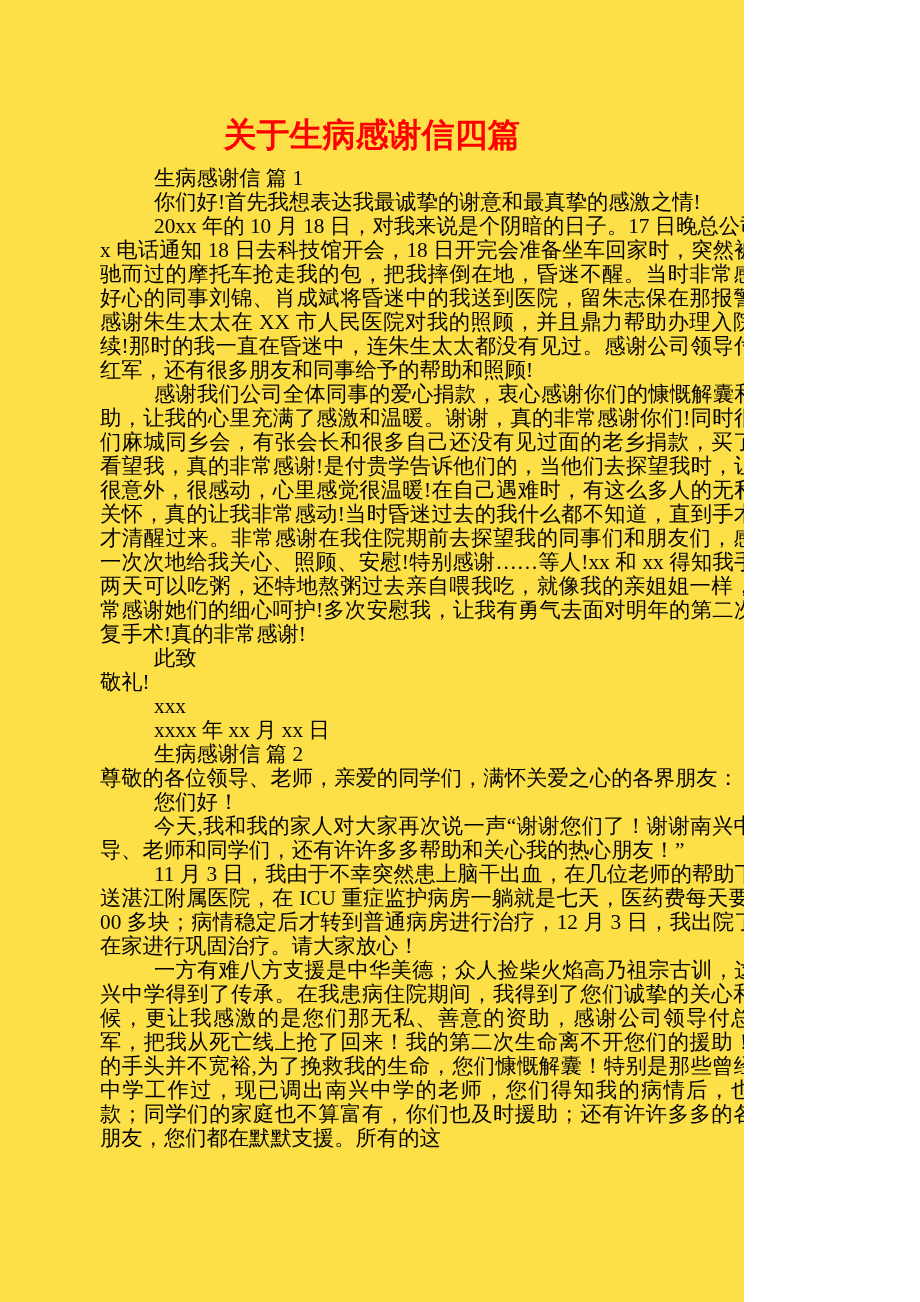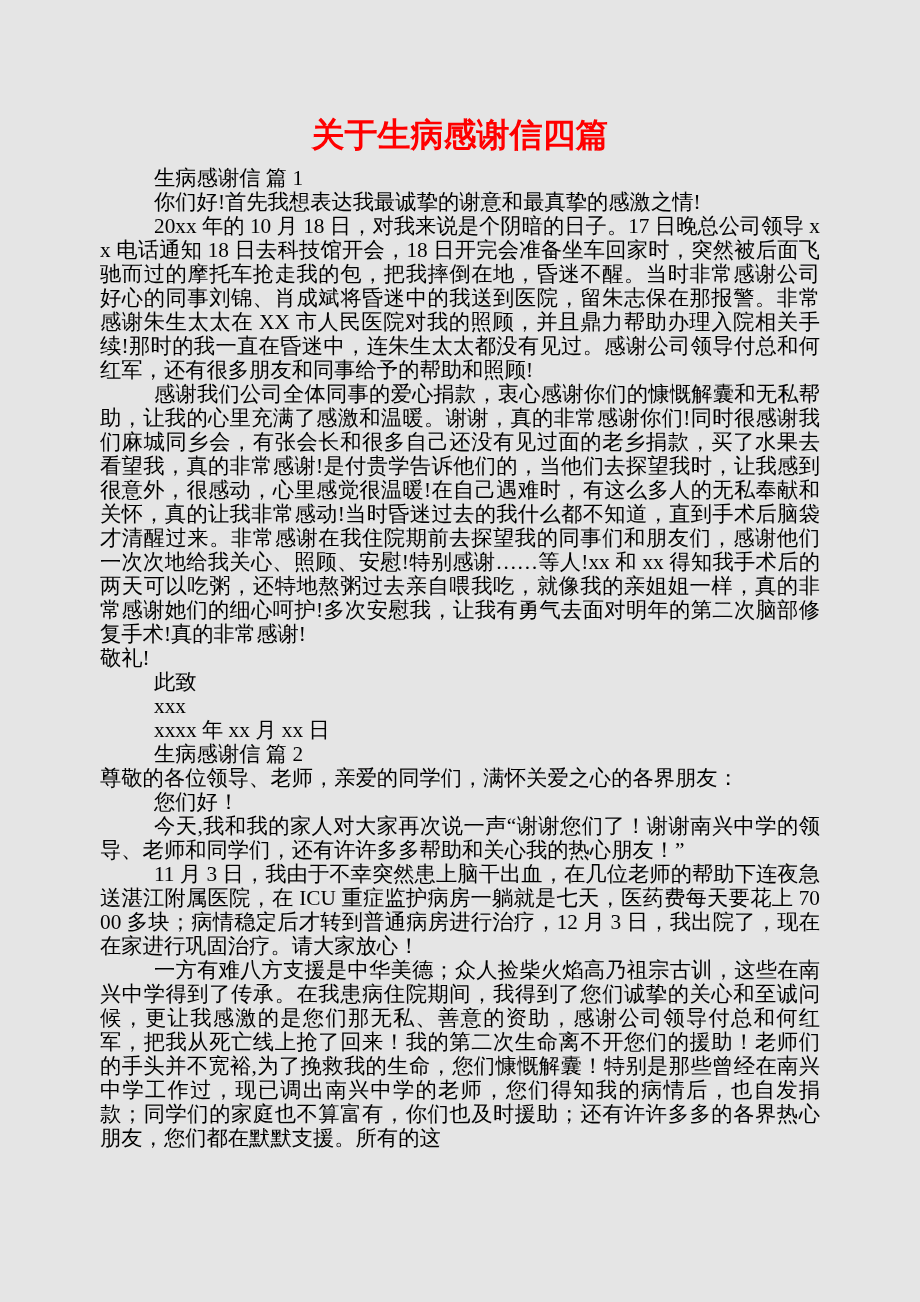--- a/index.html
+++ b/index.html
@@ -2,23 +2,23 @@
 <html lang="zh"><head>
 <meta charset="utf-8">
 <style>
   html, body {
     margin: 0;
     padding: 0;
     background: #ffffff;
   }
   .page {
     position: relative;
-    width: 920px;
+    width: 744px;
     height: 1302px;
-    background: #e5e5e5;
+    background: #fde047;
     overflow: hidden;
     font-family: "Liberation Serif", "DejaVu Serif", serif;
     color: #000000;
   }
   .doc-title {
     margin: 0;
     padding: 112px 0 4px 0;
     text-align: center;
     font-size: 33px;
     line-height: 46px;
@@ -45,22 +45,22 @@
 <body>
 
 <div class="page">
   <h1 class="doc-title" style="color: rgb(255, 0, 0);">关于生病感谢信四篇</h1>
 
   <div class="doc-body">
     <p class="para indent">生病感谢信 篇 1</p>
     <p class="para indent">你们好!首先我想表达我最诚挚的谢意和最真挚的感激之情!</p>
     <p class="para indent">20xx 年的 10 月 18 日，对我来说是个阴暗的日子。17 日晚总公司领导 xx 电话通知 18 日去科技馆开会，18 日开完会准备坐车回家时，突然被后面飞驰而过的摩托车抢走我的包，把我摔倒在地，昏迷不醒。当时非常感谢公司好心的同事刘锦、肖成斌将昏迷中的我送到医院，留朱志保在那报警。非常感谢朱生太太在 XX 市人民医院对我的照顾，并且鼎力帮助办理入院相关手续!那时的我一直在昏迷中，连朱生太太都没有见过。感谢公司领导付总和何红军，还有很多朋友和同事给予的帮助和照顾!</p>
     <p class="para indent">感谢我们公司全体同事的爱心捐款，衷心感谢你们的慷慨解囊和无私帮助，让我的心里充满了感激和温暖。谢谢，真的非常感谢你们!同时很感谢我们麻城同乡会，有张会长和很多自己还没有见过面的老乡捐款，买了水果去看望我，真的非常感谢!是付贵学告诉他们的，当他们去探望我时，让我感到很意外，很感动，心里感觉很温暖!在自己遇难时，有这么多人的无私奉献和关怀，真的让我非常感动!当时昏迷过去的我什么都不知道，直到手术后脑袋才清醒过来。非常感谢在我住院期前去探望我的同事们和朋友们，感谢他们一次次地给我关心、照顾、安慰!特别感谢……等人!xx 和 xx 得知我手术后的两天可以吃粥，还特地熬粥过去亲自喂我吃，就像我的亲姐姐一样，真的非常感谢她们的细心呵护!多次安慰我，让我有勇气去面对明年的第二次脑部修复手术!真的非常感谢!</p>
+    <p class="para indent">此致</p>
     <p class="para">敬礼!</p>
-    <p class="para indent">此致</p>
     <p class="para indent">xxx</p>
     <p class="para indent">xxxx 年 xx 月 xx 日</p>
     <p class="para indent">生病感谢信 篇 2</p>
     <p class="para">尊敬的各位领导、老师，亲爱的同学们，满怀关爱之心的各界朋友：</p>
     <p class="para indent">您们好！</p>
     <p class="para indent">今天,我和我的家人对大家再次说一声“谢谢您们了！谢谢南兴中学的领导、老师和同学们，还有许许多多帮助和关心我的热心朋友！”</p>
     <p class="para indent">11 月 3 日，我由于不幸突然患上脑干出血，在几位老师的帮助下连夜急送湛江附属医院，在 ICU 重症监护病房一躺就是七天，医药费每天要花上 7000 多块；病情稳定后才转到普通病房进行治疗，12 月 3 日，我出院了，现在在家进行巩固治疗。请大家放心！</p>
     <p class="para indent">一方有难八方支援是中华美德；众人捡柴火焰高乃祖宗古训，这些在南兴中学得到了传承。在我患病住院期间，我得到了您们诚挚的关心和至诚问候，更让我感激的是您们那无私、善意的资助，感谢公司领导付总和何红军，把我从死亡线上抢了回来！我的第二次生命离不开您们的援助！老师们的手头并不宽裕,为了挽救我的生命，您们慷慨解囊！特别是那些曾经在南兴中学工作过，现已调出南兴中学的老师，您们得知我的病情后，也自发捐款；同学们的家庭也不算富有，你们也及时援助；还有许许多多的各界热心朋友，您们都在默默支援。所有的这</p>
   </div>
 </div>

